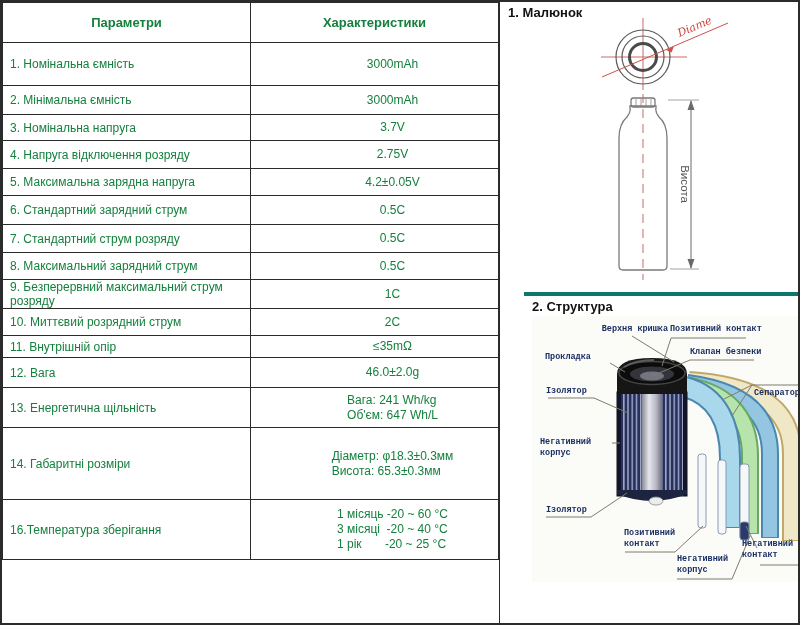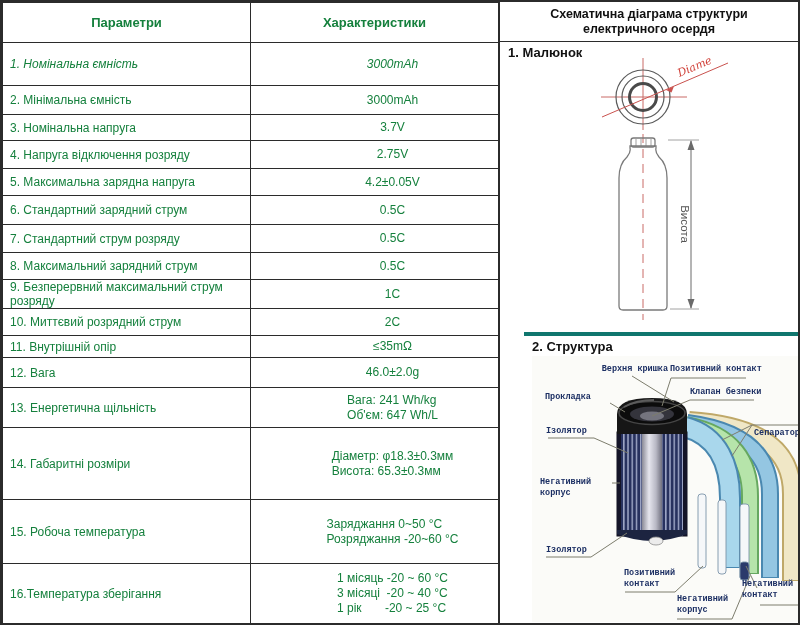--- a/index.html
+++ b/index.html
@@ -37,21 +37,21 @@
 <div class="page">
 
   <table class="spec">
     <thead>
       <tr>
         <th>Параметри</th>
         <th>Характеристики</th>
       </tr>
     </thead>
     <tbody>
-        <tr style="height: 43px; font-style: italic;">
+        <tr style="height: 43px;">
           <td class="param">1. Номінальна ємність</td>
           <td class="value"><div class="multi"><div class="vline">3000mAh</div></div></td>
         </tr>
         <tr style="height: 29px;">
           <td class="param">2. Мінімальна ємність</td>
           <td class="value"><div class="multi"><div class="vline">3000mAh</div></div></td>
         </tr>
         <tr style="height: 26px;">
           <td class="param">3. Номінальна напруга</td>
           <td class="value"><div class="multi"><div class="vline">3.7V</div></div></td>
@@ -93,34 +93,29 @@
           <td class="value"><div class="multi"><div class="vline">46.0±2.0g</div></div></td>
         </tr>
         <tr style="height: 40px;">
           <td class="param">13. Енергетична щільність</td>
           <td class="value"><div class="multi"><div class="vline">Вага: 241 Wh/kg</div><div class="vline">Об'єм: 647 Wh/L</div></div></td>
         </tr>
         <tr style="height: 72px;">
           <td class="param">14. Габаритні розміри</td>
           <td class="value"><div class="multi"><div class="vline">Діаметр: φ18.3±0.3мм</div><div class="vline">Висота: 65.3±0.3мм</div></div></td>
         </tr>
-        <tr style="height: 64px;">
-          <td class="param">15. Робоча температура</td>
-          <td class="value"><div class="multi"><div class="vline">Заряджання 0~50 °C</div><div class="vline">Розряджання -20~60 °C</div></div></td>
-        </tr>
         <tr style="height: 60px;">
           <td class="param">16.Температура зберігання</td>
           <td class="value"><div class="multi"><div class="vline">1 місяць -20 ~ 60 °C</div><div class="vline">3 місяці  -20 ~ 40 °C</div><div class="vline">1 рік       -20 ~ 25 °C</div></div></td>
         </tr>
       </tbody>
   </table>
 
   <div class="right-panel">
 
-    <div class="panel-title">Схематична діаграма структури електричного осердя</div>
 
     <div class="section1">
       <div class="section-heading">1. Малюнок</div>
 
       <svg class="draw-svg" width="299" height="290" viewBox="0 0 299 290">
 
         <line x1="101" y1="55" x2="187" y2="55" stroke="#c96a66" stroke-width="1"></line>
         <line x1="143" y1="16" x2="143" y2="88" stroke="#c96a66" stroke-width="1"></line>
         <line x1="143" y1="92" x2="143" y2="278" stroke="#c96a66" stroke-width="1" stroke-dasharray="9,6"></line>
 

